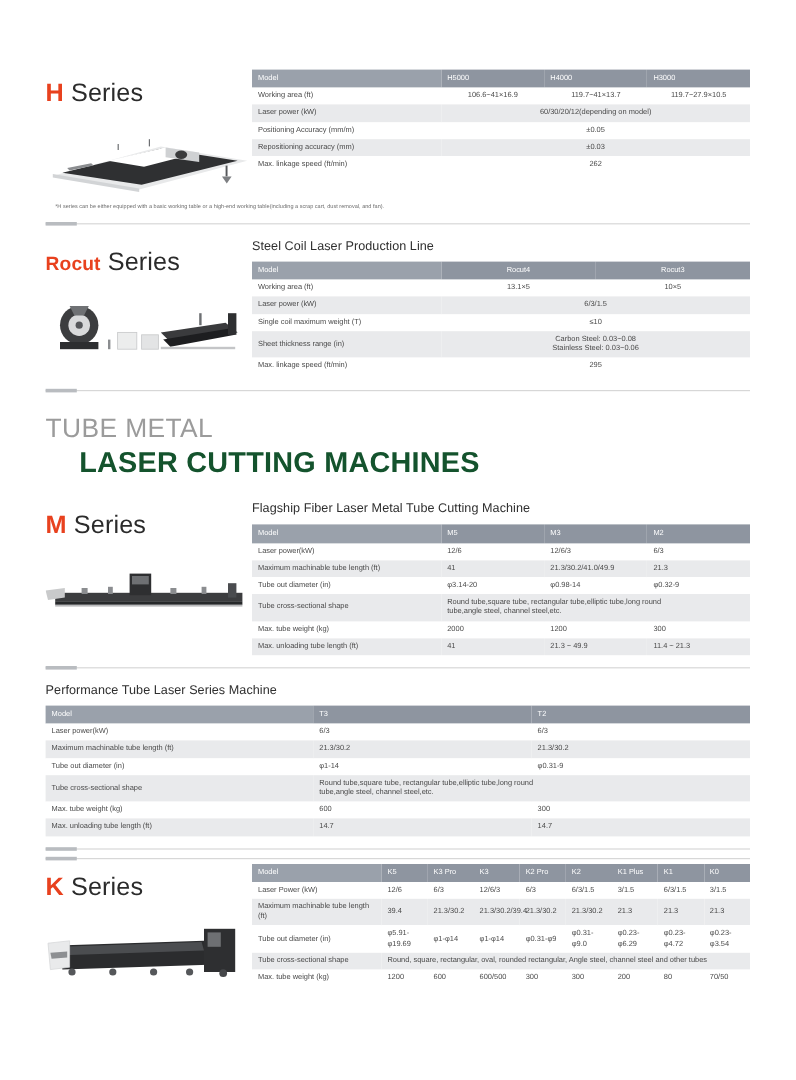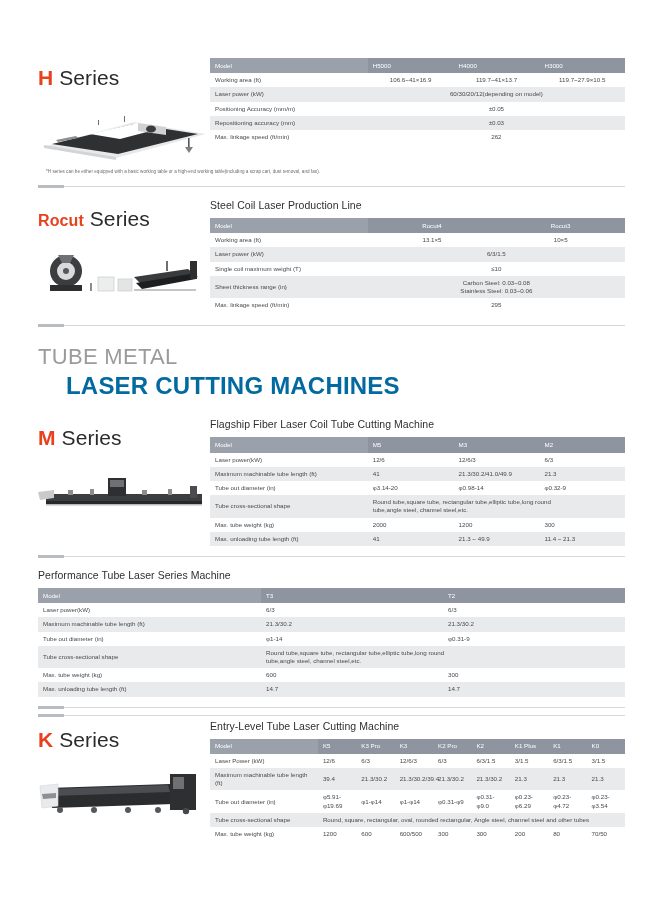--- a/index.html
+++ b/index.html
@@ -46,21 +46,21 @@
   .footnote { font-size: 4.6px; color: #6d6d6d; padding: 7px 38px 0 46px; letter-spacing: .02px; }
 
   
   .divider { height: 1px; background: #d7d7d7; margin: 0 38px; }
   .divider-tick { position: relative; }
   .divider-tick::before { content: ""; position: absolute; left: 0; top: -1px; width: 26px; height: 3px; background: #b9bcc0; }
 
   
   .banner { padding: 0 38px; }
   .banner .l1 { font-size: 22px; color: #9b9b9b; font-weight: 400; letter-spacing: .3px; }
-  .banner .l2 { font-size: 24px; color: #0369a1; font-weight: bold; letter-spacing: .2px; padding-left: 28px; margin-top: 2px; }
+  .banner .l2 { font-size: 24px; color: #14532d; font-weight: bold; letter-spacing: .2px; padding-left: 28px; margin-top: 2px; }
 
   
   .bottom-rule { position: absolute; left: 38px; right: 38px; bottom: 28px; height: 1px; background: #d7d7d7; }
   .bottom-rule::before { content: ""; position: absolute; left: 0; top: -1px; width: 26px; height: 3px; background: #b9bcc0; }
 </style>
 </head>
 <body>
 
 <div class="page">
 
@@ -234,21 +234,21 @@
             <rect x="52" y="29" width="4" height="6" fill="#8b8d90"></rect>
             <rect x="104" y="30" width="5" height="5" fill="#8b8d90"></rect>
             <rect x="130" y="29" width="4" height="6" fill="#8b8d90"></rect>
             <rect x="152" y="26" width="7" height="12" fill="#4a4c4f"></rect>
             <rect x="8" y="44" width="156" height="1.5" fill="#b9babc"></rect>
           </g>
         </svg>
       </div>
     </div>
     <div class="right-col">
-      <div class="prod-title">Flagship Fiber Laser Coil Tube Cutting Machine</div>
+      <div class="prod-title">Flagship Fiber Laser Metal Tube Cutting Machine</div>
       <table class="spec">
         <colgroup>
             <col style="width:38%">
             <col style="width:20.7%">
             <col style="width:20.7%">
             <col style="width:20.6%">
           </colgroup>
         <thead>
           <tr>
             <td class="hdr-first">Model</td>
@@ -376,21 +376,20 @@
             <circle cx="22" cy="48" r="3" fill="#55575a"></circle>
             <circle cx="56" cy="48" r="3" fill="#55575a"></circle>
             <circle cx="90" cy="48" r="3" fill="#55575a"></circle>
             <circle cx="120" cy="48" r="3" fill="#55575a"></circle>
             <circle cx="148" cy="49" r="3.2" fill="#45474a"></circle>
           </g>
         </svg>
       </div>
     </div>
     <div class="right-col">
-      <div class="prod-title">Entry-Level Tube Laser Cutting Machine</div>
       <table class="spec">
         <colgroup>
           <col style="width:26%">
             <col style="width:9.25%">
             <col style="width:9.25%">
             <col style="width:9.25%">
           <col style="width:9.25%">
             <col style="width:9.25%">
             <col style="width:9.25%">
             <col style="width:9.25%">

